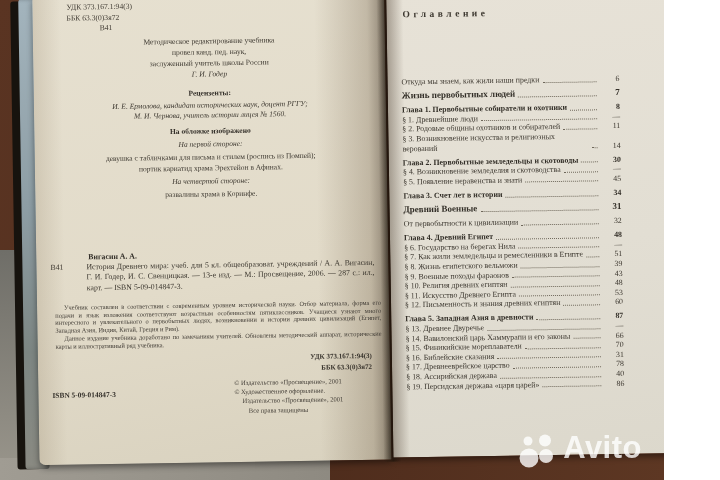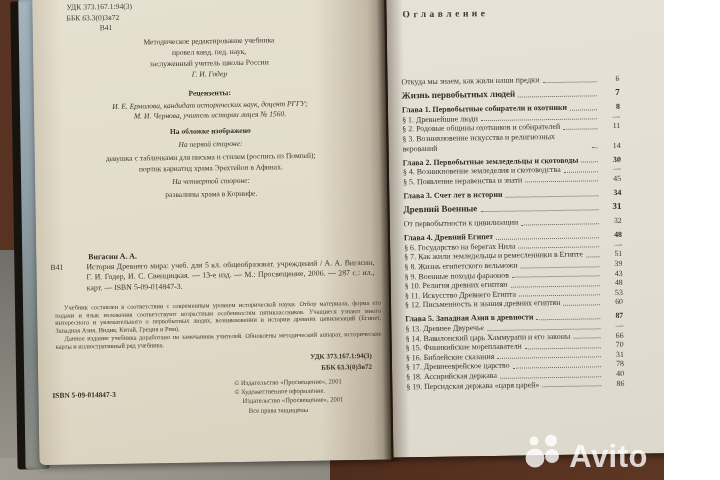--- a/index.html
+++ b/index.html
@@ -60,21 +60,21 @@
   .toc-row{display:flex;align-items:flex-end;}
   .toc-row .t{max-width:196px;}
   .toc-row .leader{flex:1;min-width:6px;border-bottom:1px dotted #6e675a;margin:0 3px 2px 3px;}
   .toc-row .p{width:20px;text-align:right;align-self:flex-end;}
   .toc-row.part{font-weight:bold;font-size:9px;color:#332f28;}
   .toc-row.chapter{font-weight:bold;color:#332f28;}
   .toc-row.gap{margin-top:4.5px;}
   .folio{top:438px;right:16px;font-size:8px;}
 
   
-  .watermark{position:absolute;right:16px;bottom:8px;display:flex;align-items:flex-end;gap:5px;
+  .watermark{position:absolute;right:22px;bottom:8px;display:flex;align-items:flex-start;gap:5px;
         color:rgba(255,255,255,0.8);font-family:"Liberation Sans",sans-serif;}
   .watermark svg{display:block;}
   .watermark .wm-text{font-size:31px;font-weight:bold;letter-spacing:0.5px;line-height:1;}
 </style>
 </head>
 <body>
 
 <div class="scene">
   <div class="grey-side"></div>
   <div class="grey-surface"></div>

